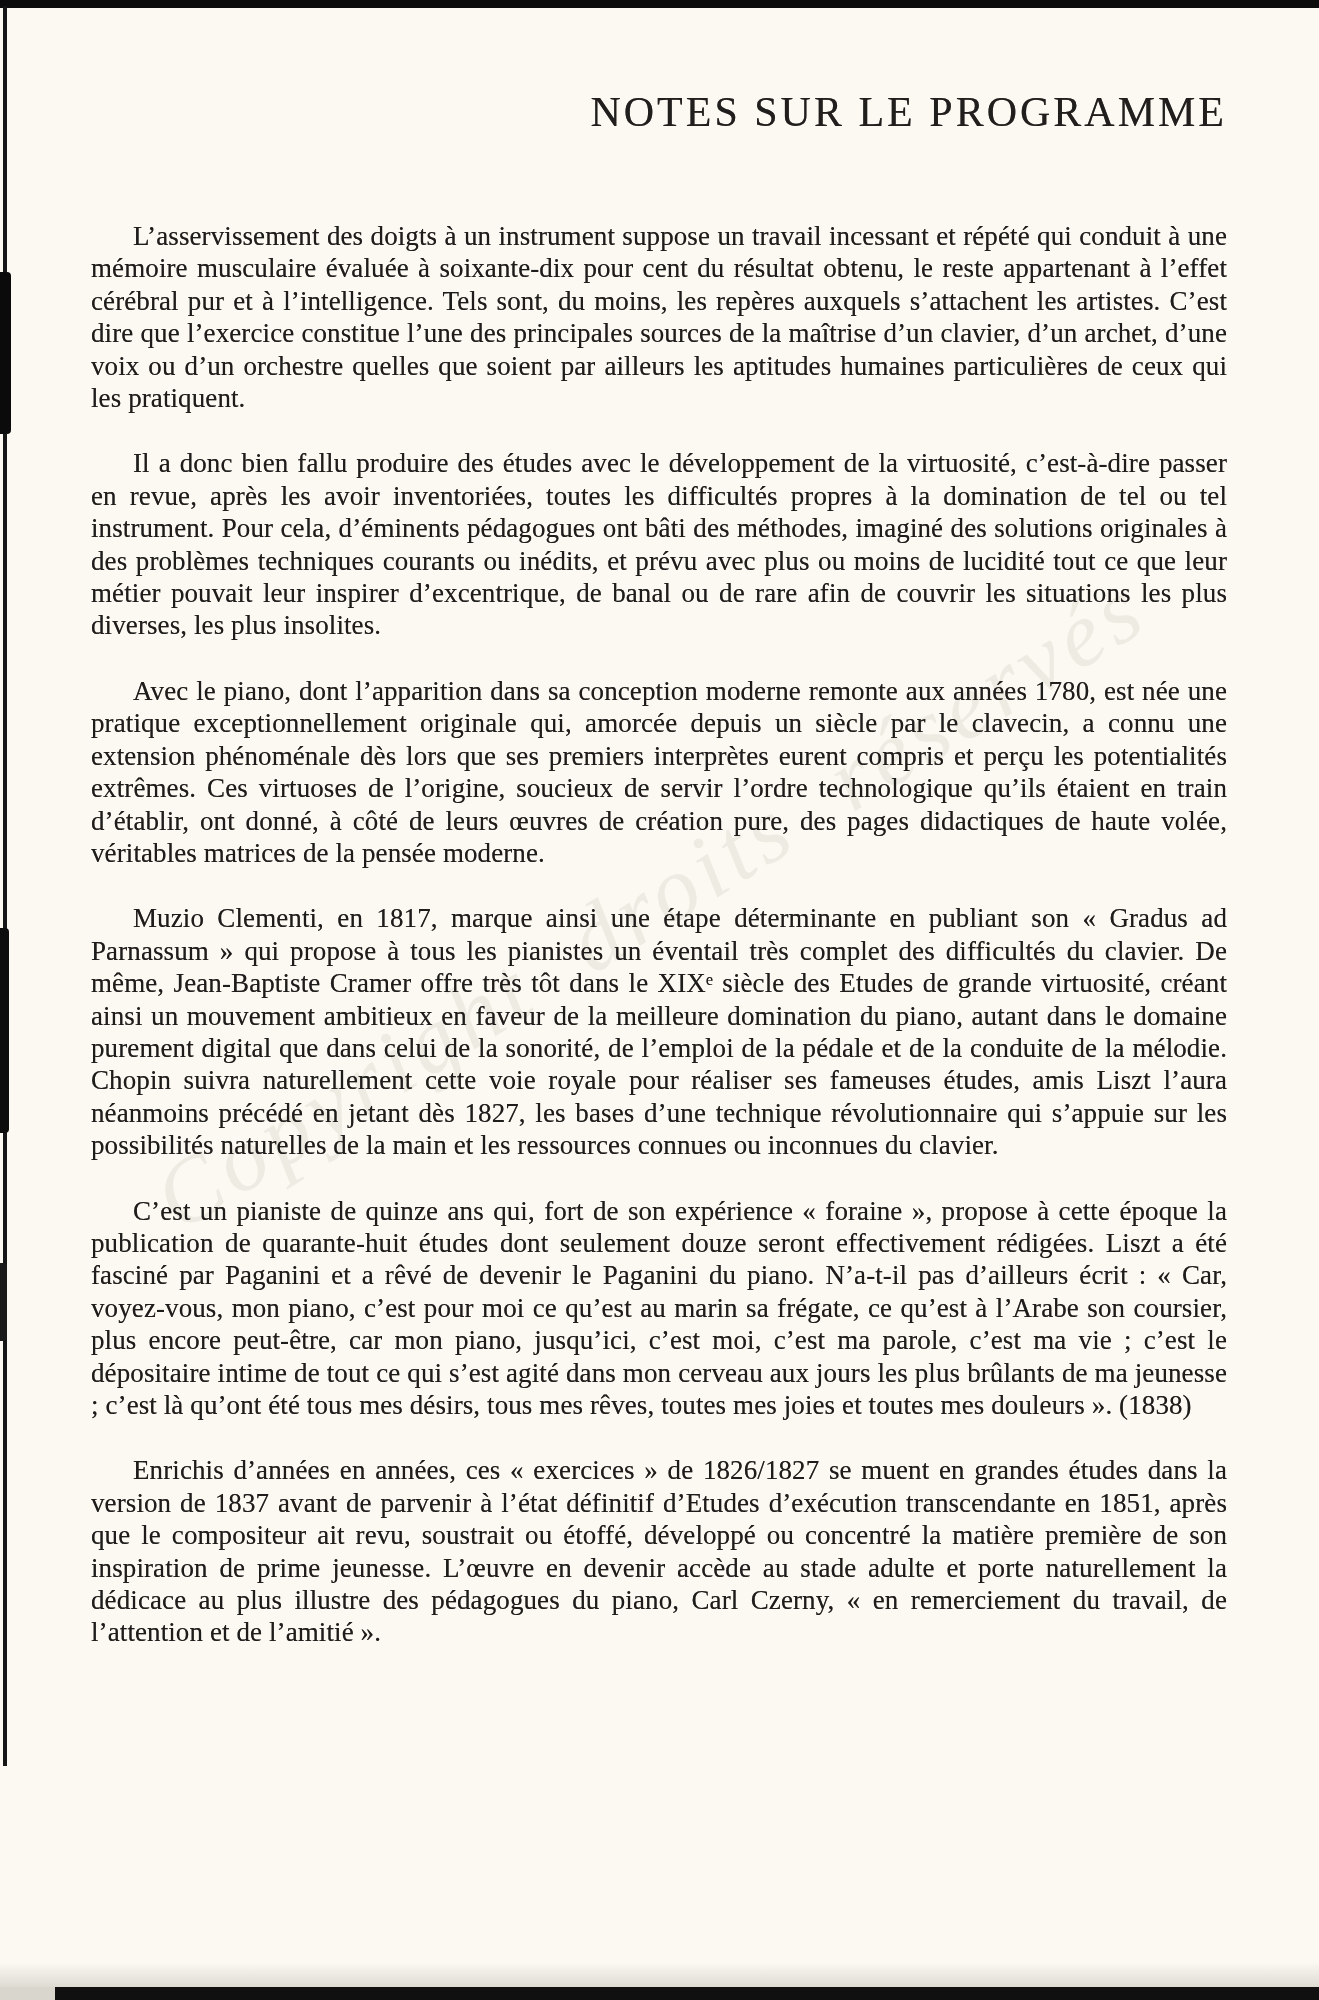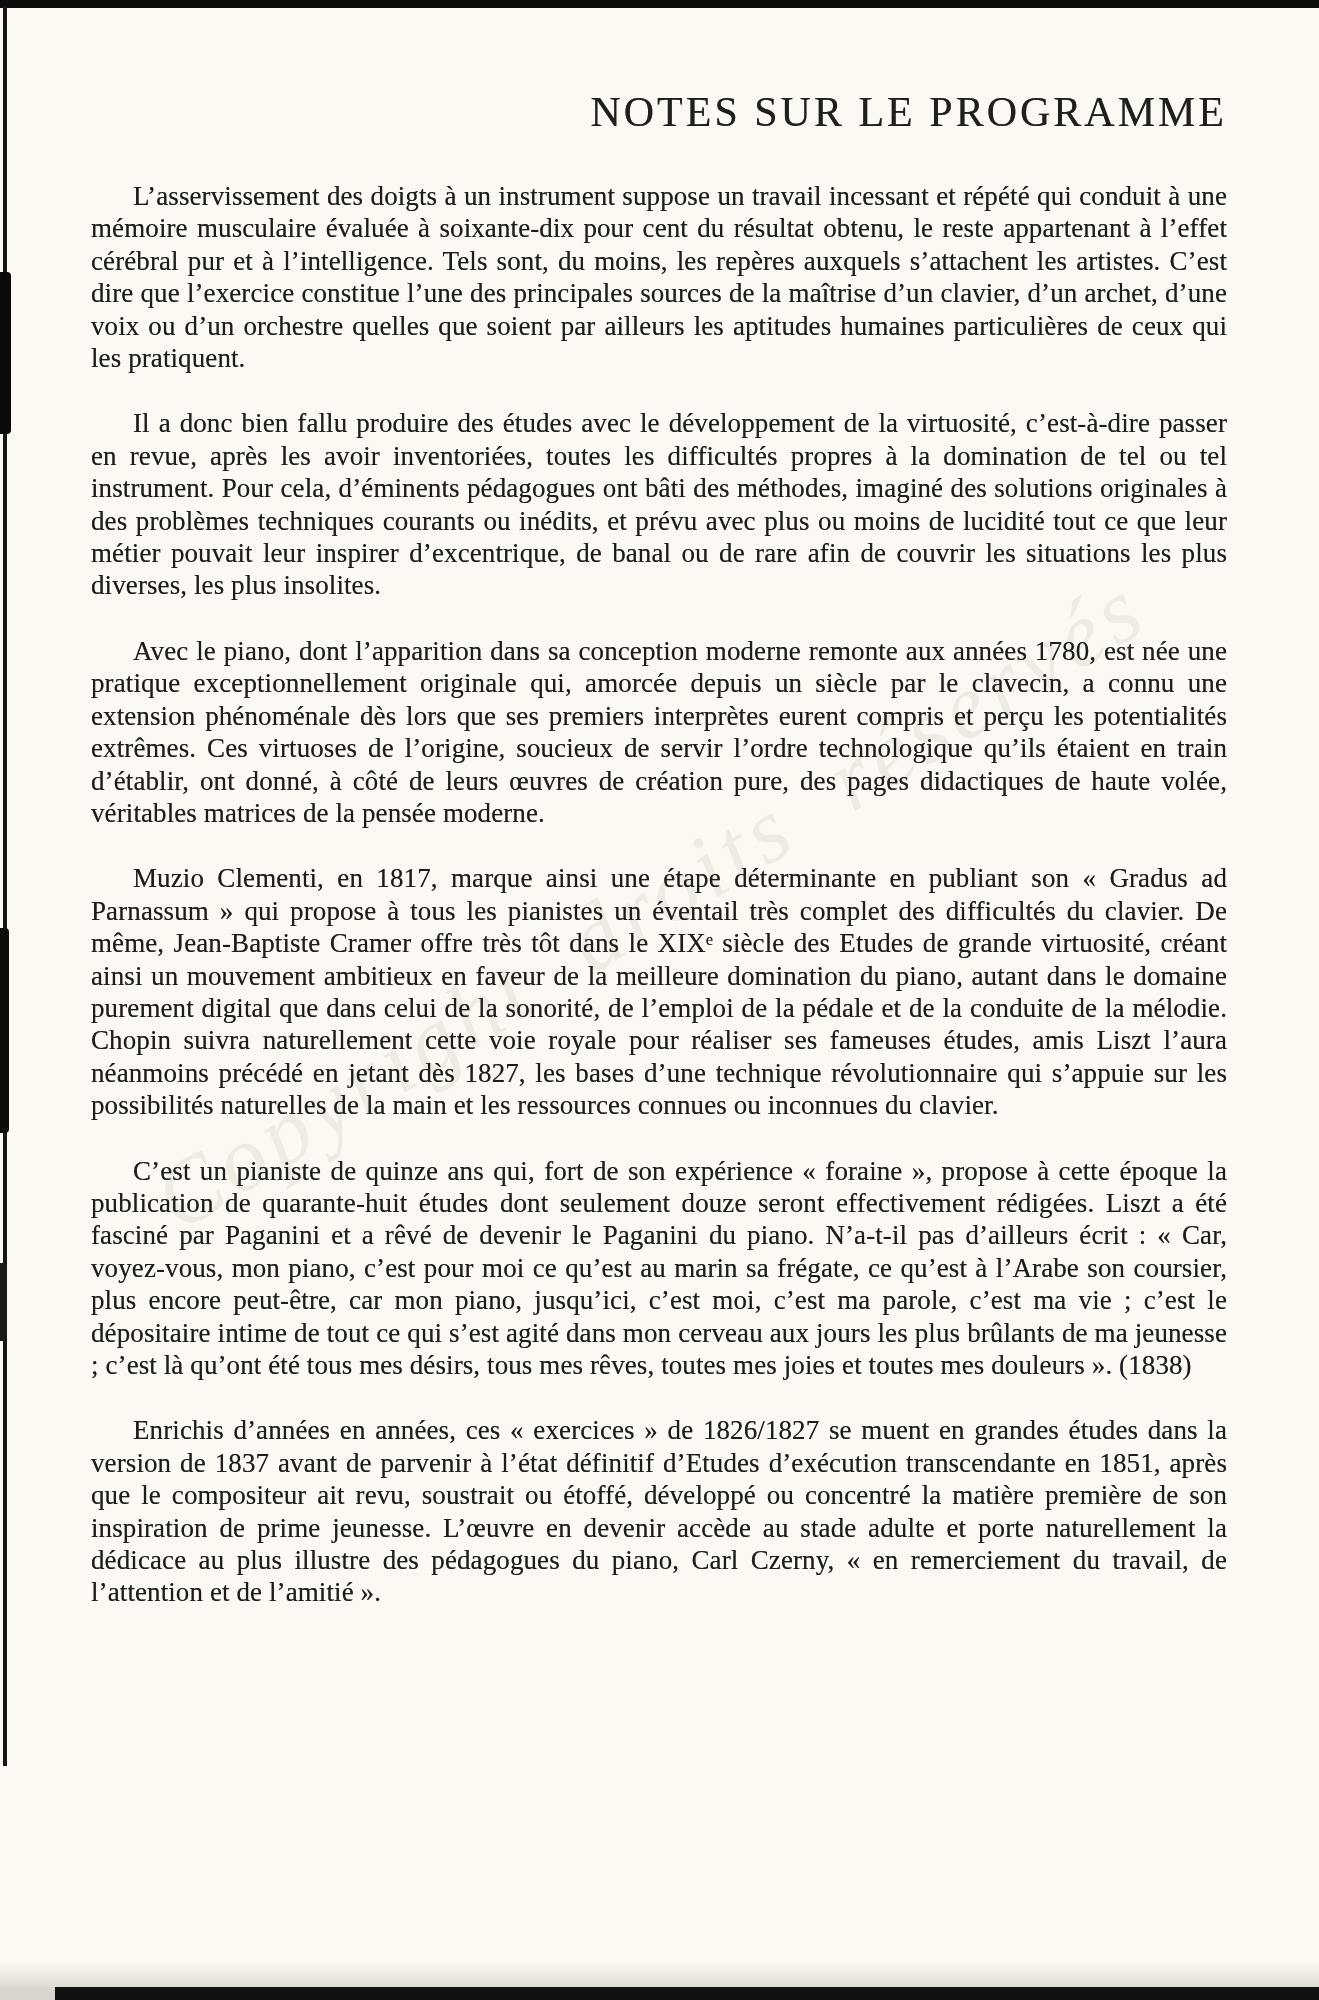--- a/index.html
+++ b/index.html
@@ -68,21 +68,21 @@
   }
   .body-text p {
     margin: 0;
     text-indent: 42px;
     text-align: justify;
     font-size: 27px;
     line-height: 32.4px;
     letter-spacing: 0.1px;
     text-shadow: 0 0 0.5px rgba(30,29,27,0.6);
   }
-  .body-text p:first-child { margin-top: 44px; }
+  .body-text p:first-child { margin-top: 84px; }
   .body-text p + p { margin-top: 33px; }
 </style>
 </head>
 <body>
 
 <div class="page">
 
   <div class="artifact edge-top"></div>
   <div class="artifact edge-left-line"></div>
   <div class="artifact edge-left-blob1"></div>

